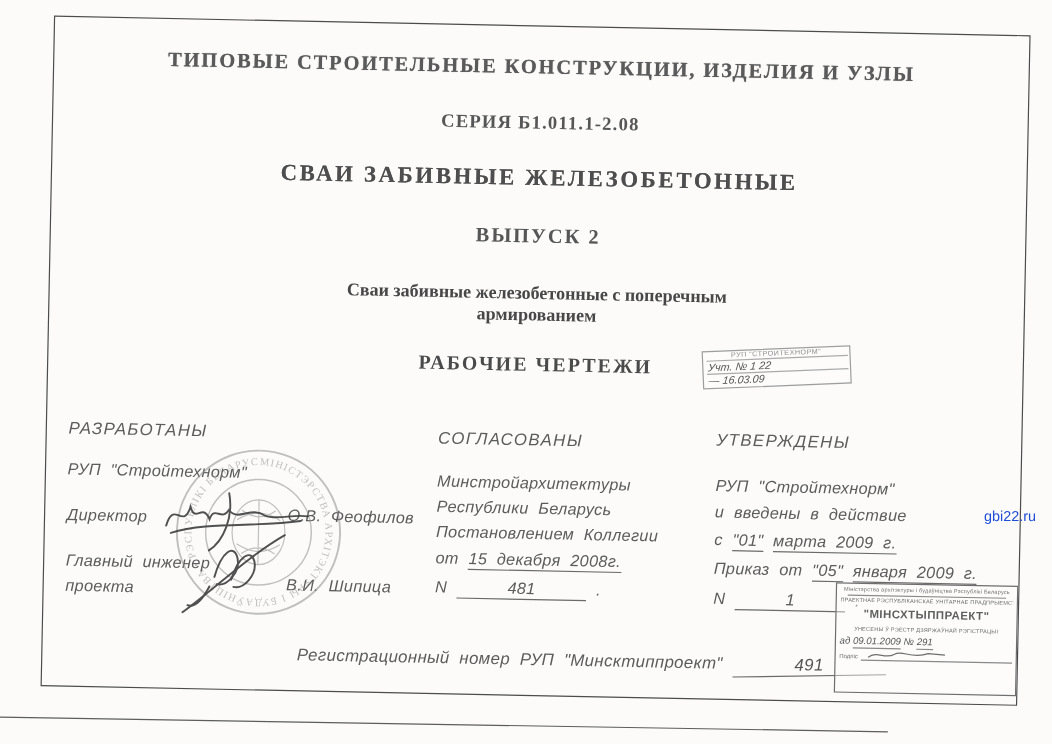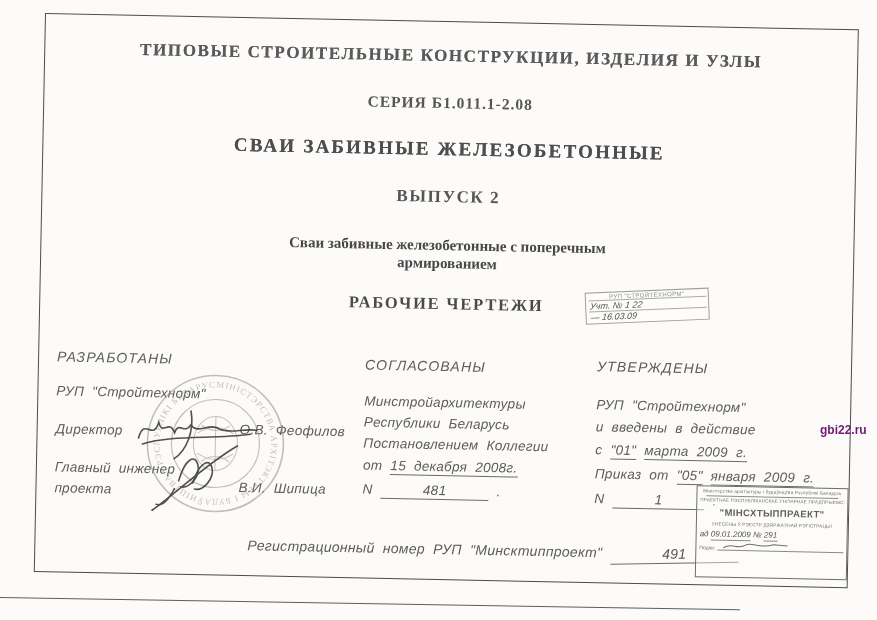--- a/index.html
+++ b/index.html
@@ -60,23 +60,22 @@
   .stamp-rect .entry{font-size:8px;text-align:left;margin-top:2px;white-space:nowrap;}
   .stamp-rect .entry .ul{border-bottom:.8px solid #8a8a8a;}
   .stamp-rect .signrow{font-size:5px;text-align:left;display:flex;align-items:flex-end;gap:2px;margin-top:2px;}
   .stamp-rect .signline{flex:1;border-bottom:.8px solid #8a8a8a;height:9px;position:relative;}
   
   .scan-edge{
     position:absolute;left:-4px;top:597px;width:744px;height:0;
     border-top:1.6px solid #5d5d5d;transform:rotate(.95deg);transform-origin:0 0;
   }
   .watermark{
-    position:absolute;left:820px;top:423px;font-size:12px;color:#701a75;
+    position:absolute;left:820px;top:423px;font-size:12px;color:#1d4ed8;
     font-family:"Liberation Sans",sans-serif;
-    font-weight:bold;
   }
 </style>
 </head>
 <body>
 
 <div class="sheet">
 
   <div class="ttl t-main">ТИПОВЫЕ СТРОИТЕЛЬНЫЕ КОНСТРУКЦИИ, ИЗДЕЛИЯ И УЗЛЫ</div>
   <div class="ttl t-series">СЕРИЯ Б1.011.1-2.08</div>
   <div class="ttl t-subject">СВАИ ЗАБИВНЫЕ ЖЕЛЕЗОБЕТОННЫЕ</div>

